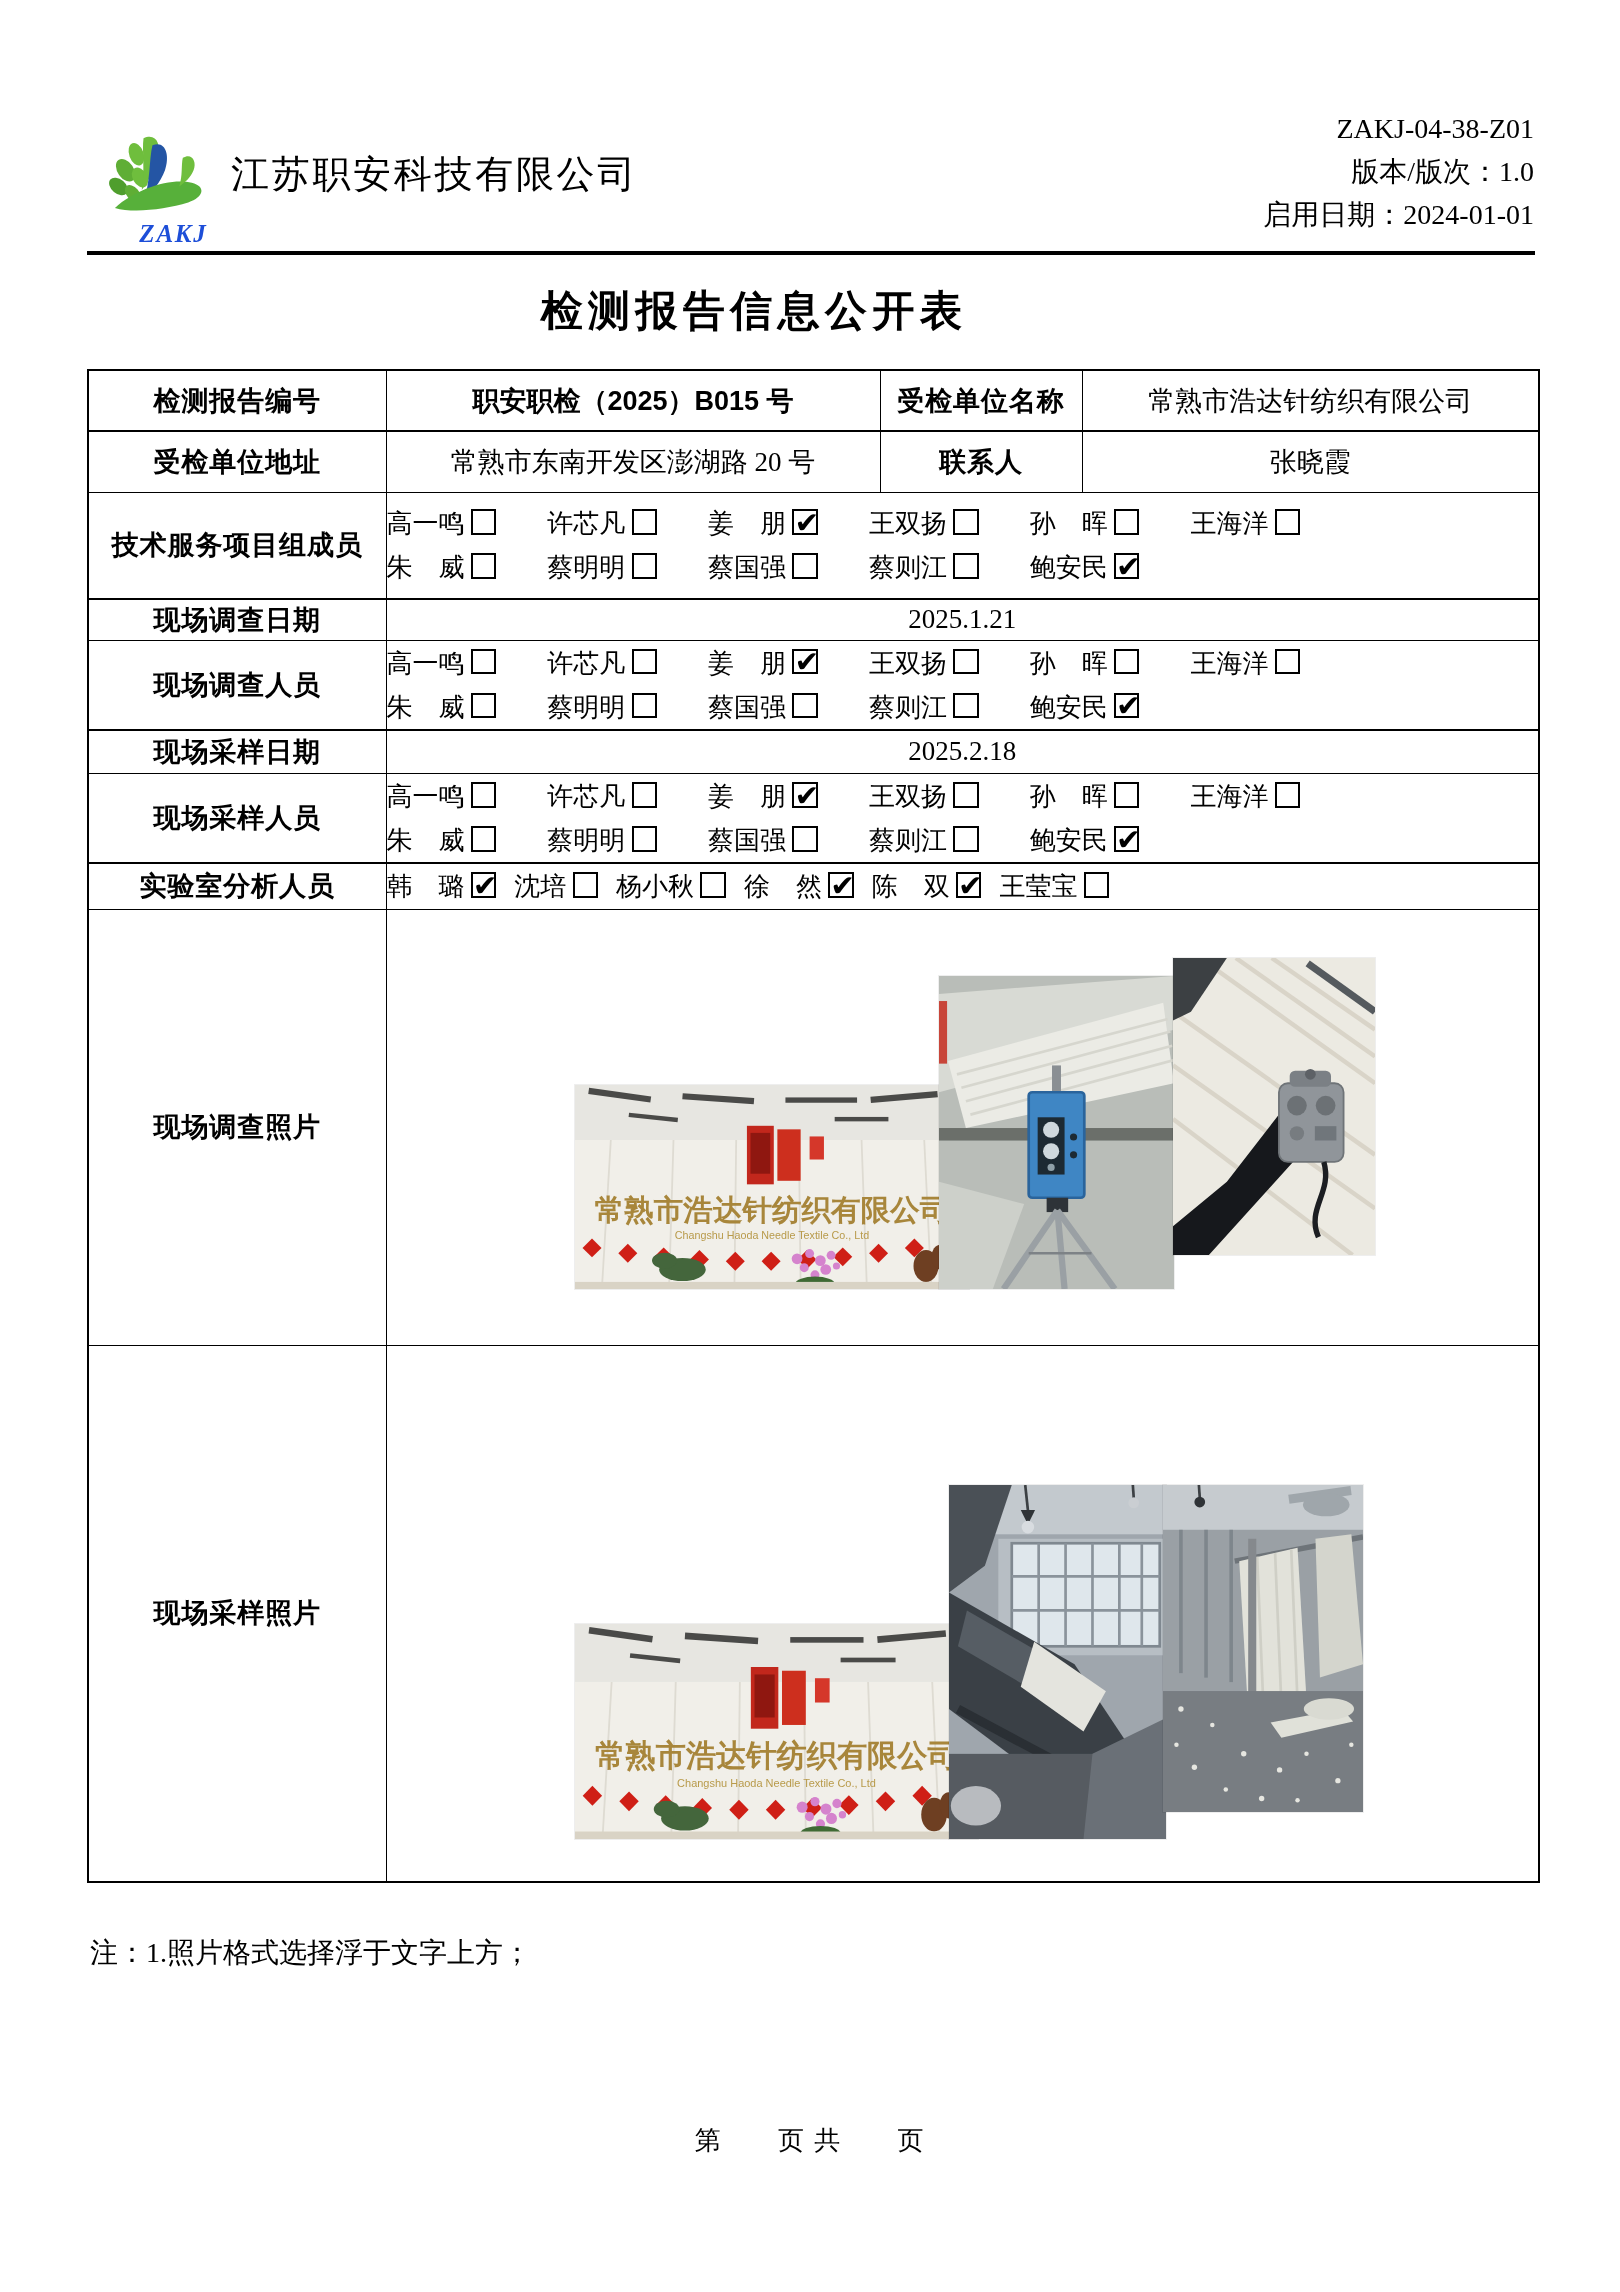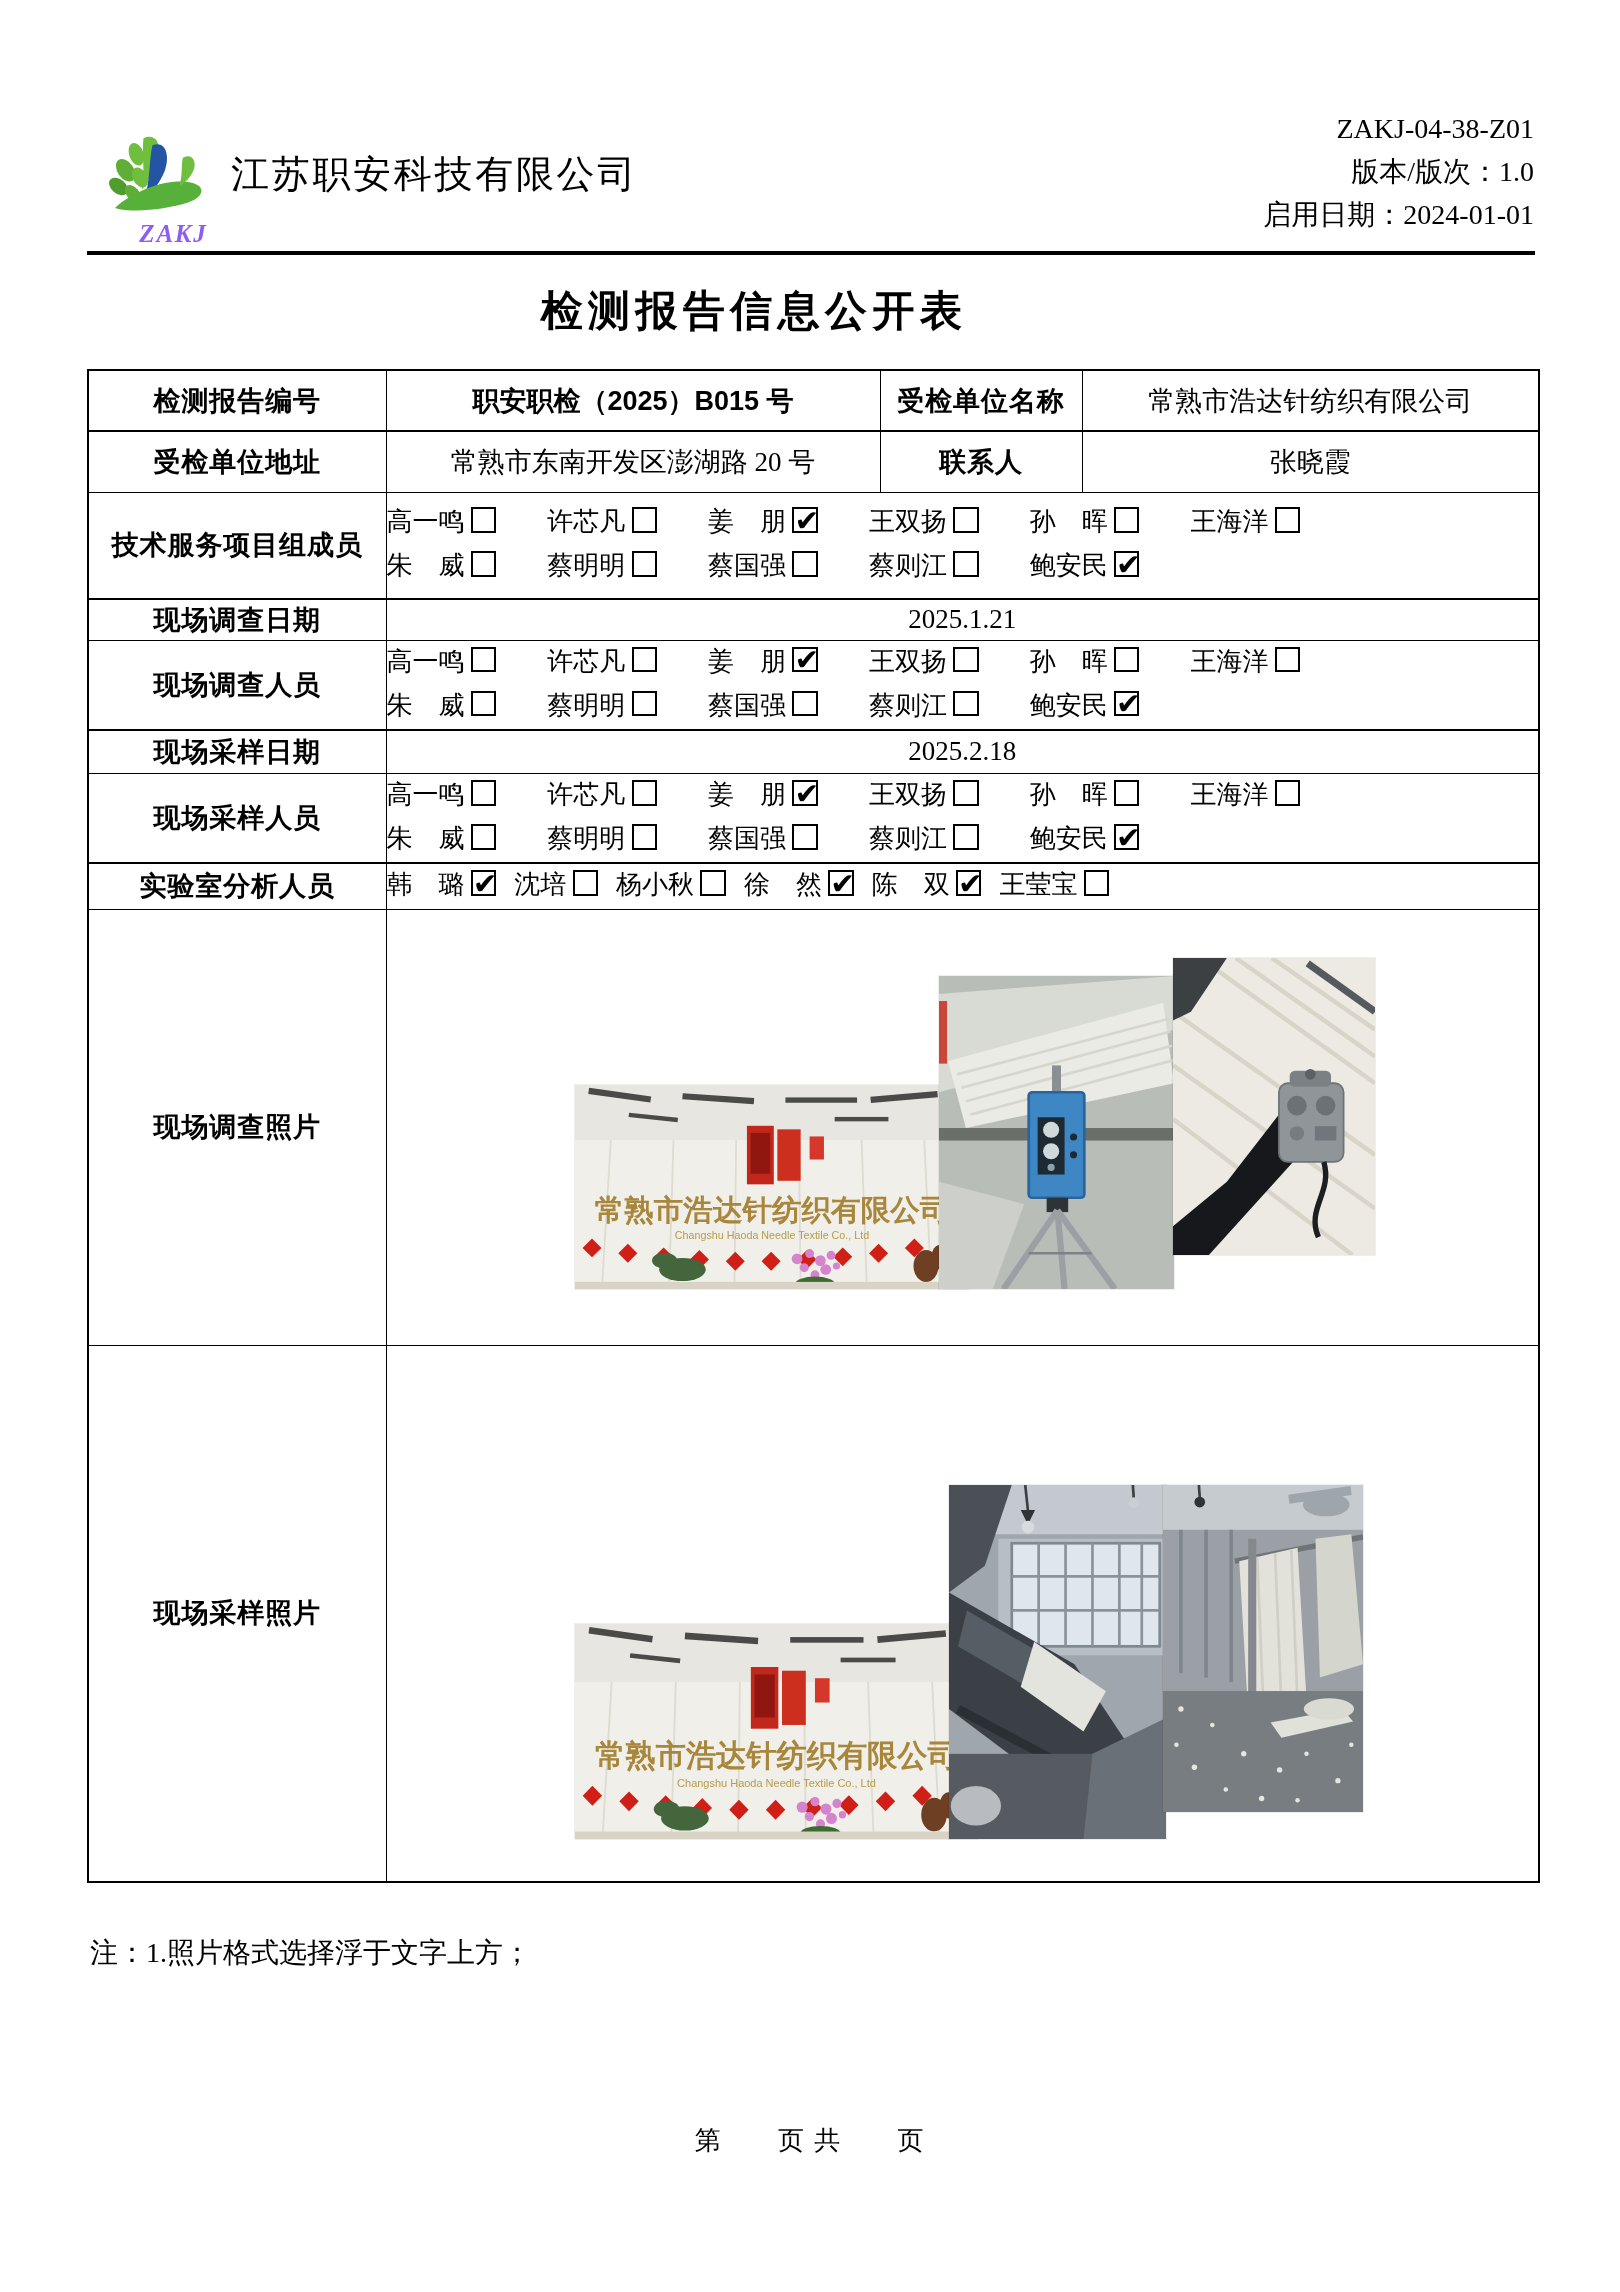--- a/index.html
+++ b/index.html
@@ -3,42 +3,42 @@
 <meta charset="utf-8">
 <style>
   html,body{margin:0;padding:0;background:#888;}
   .page{position:relative;width:1620px;height:2293px;background:#ffffff;margin:0 auto;
         font-family:"Liberation Sans",sans-serif;color:#000;overflow:hidden;}
 
   
   .logo-svg{position:absolute;left:106px;top:131px;width:109px;height:93px;}
   .logo-caption{position:absolute;left:124px;top:220px;width:99px;text-align:center;
         font-family:"Liberation Serif",serif;font-style:italic;font-weight:bold;
-        font-size:25px;color:#8b5cf6;letter-spacing:1.8px;}
+        font-size:25px;color:#1d4ed8;letter-spacing:1.8px;}
   .company-name{position:absolute;left:231px;top:149px;font-family:"Liberation Serif",serif;
         font-size:38px;letter-spacing:2.7px;}
   .doc-meta{position:absolute;right:86px;top:107px;text-align:right;
         font-family:"Liberation Serif",serif;font-size:28px;line-height:43px;margin-left:48px;}
   .header-rule{position:absolute;left:87px;top:251px;width:1448px;height:3.6px;background:#000;}
 
   
   .doc-title{position:absolute;left:0;top:283px;width:1468px;text-align:center;
         font-size:42px;font-weight:bold;letter-spacing:5.4px;padding-left:20px;}
 
   
   table.form{position:absolute;left:87px;top:369px;width:1451px;border-collapse:collapse;
         table-layout:fixed;}
   table.form,ta{border-color:#000;}
   table.form td{border:1.8px solid #000;padding:0;vertical-align:middle;overflow:hidden;}
   table.form{border:2.7px solid #000;}
   tr.thickline td{border-bottom-width:2.7px;margin-left:14px;}
   td.lbl{font-weight:bold;font-size:27px;text-align:center;letter-spacing:0.9px;}
   td.val{font-family:"Liberation Serif",serif;font-size:27px;text-align:center;}
   td.vbold{font-weight:bold;font-size:27px;text-align:center;}
-  td.names{font-family:Liberation Mono, monospace;font-size:26px;text-align:left;
+  td.names{font-family:Liberation Sans, sans-serif;font-size:26px;text-align:left;
         padding-left:16px;}
   .nline{white-space:nowrap;line-height:44px;}
   .pitem{display:inline-block;margin-right:51px;white-space:nowrap;}
   .lab-gap .pitem{margin-right:18px;}
   .box{display:inline-block;width:21.5px;height:21.5px;border:2.7px solid #000;margin-left:6.3px;
         vertical-align:-2.7px;position:relative;}
   .box.on::after{content:"✔";position:absolute;left:0px;top:-10.7px;font-size:29.6px;
         font-weight:bold;font-family:"DejaVu Sans",sans-serif;}
 
   td.photocell{position:relative;}

